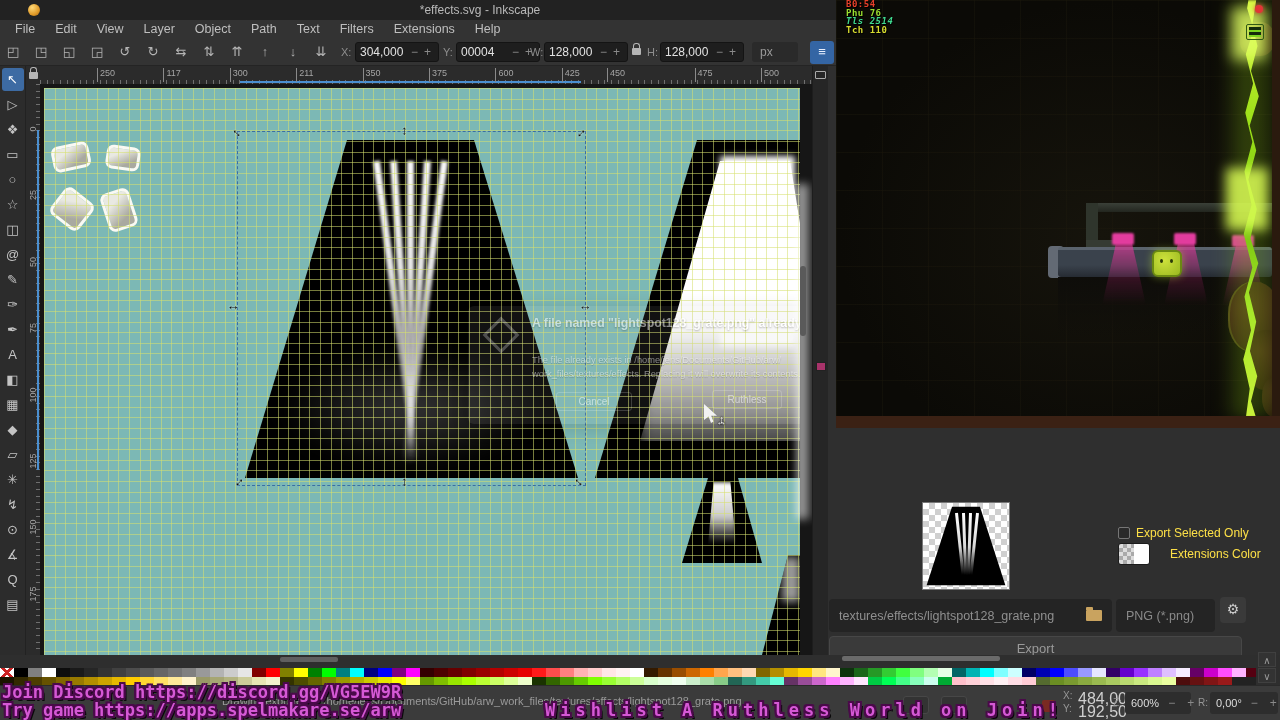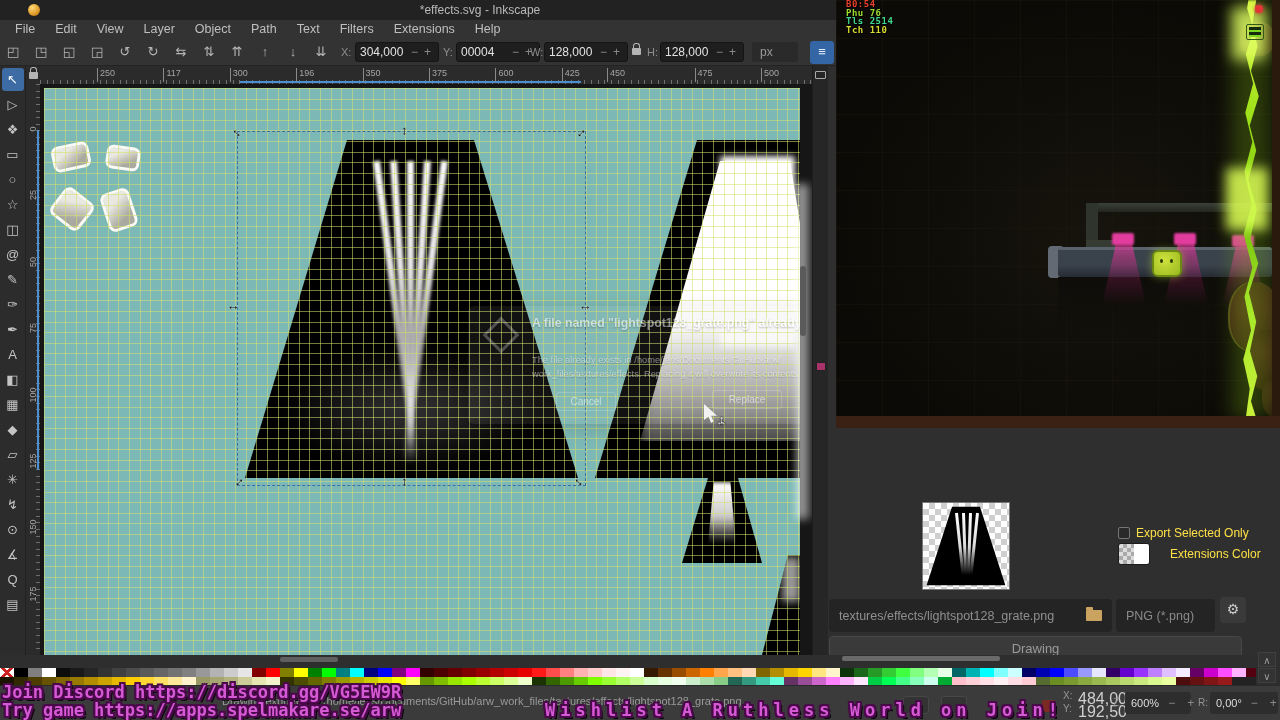--- a/index.html
+++ b/index.html
@@ -252,21 +252,21 @@
     </div>
 
   <div class="abs rcorner">
       <div class="lockicon"></div>
     </div>
   <div class="abs hruler" id="hruler">
       <div class="hcue"></div>
       <div class="rlabel" style="left: 57px;">250</div>
       <div class="rlabel" style="left: 123.4px;">117</div>
       <div class="rlabel" style="left: 189.8px;">300</div>
-      <div class="rlabel" style="left: 256.2px;">196</div>
+      <div class="rlabel" style="left: 256.2px;">211</div>
       <div class="rlabel" style="left: 322.6px;">350</div>
       <div class="rlabel" style="left: 389px;">375</div>
       <div class="rlabel" style="left: 455.4px;">600</div>
       <div class="rlabel" style="left: 521.8px;">425</div>
       <div class="rlabel" style="left: 567px;">450</div>
       <div class="rlabel" style="left: 654.6px;">475</div>
       <div class="rlabel" style="left: 721px;">500</div>
     </div>
   <div class="abs vruler" id="vruler">
       <div class="vcue"></div>
@@ -328,22 +328,22 @@
 
       <div class="ghostdlg" style="left:424px;top:218px;width:345px;height:118px;">
         <div class="gdico"></div>
         <div class="ttl">
           <div>A file named "lightspot128_grate.png" already</div>
         </div>
         <div class="bdy">
           <div>The file already exists in /home/jens/Documents/GitHub/arw/</div>
           <div>work_files/textures/effects. Replacing it will overwrite its contents.</div>
         </div>
-        <div class="ghostbtn" style="left:88px;top:86px;width:60px;">Cancel</div>
-        <div class="ghostbtn" style="left:244px;top:84px;width:70px;">Replace</div>
+        <div class="ghostbtn" style="left:88px;top:86px;width:76px;">Cancel</div>
+        <div class="ghostbtn" style="left:244px;top:84px;width:70px;">Ruthless</div>
       </div>
 
       <div class="cursor-arrow" style="left:660px;top:316px;"></div>
       <span class="movegl" style="left:672px;top:327px;">↔</span>
       <span class="movegl" style="left:675px;top:325px;">↕</span>
     </div>
 
     <div class="abs" style="left:757px;top:100px;width:15px;height:335px;filter:blur(4px);
          background:linear-gradient(to right,rgba(255,255,255,.85),rgba(255,255,255,.12));"></div>
     <div class="abs" style="left:760px;top:182px;width:6px;height:70px;background:#5a5a5a;border-radius:3px;"></div>
@@ -376,28 +376,28 @@
         <div class="half1"></div>
         <div class="half2"></div>
       </div>
     <span class="cklabel" style="left:342px;top:481px;">Extensions Color</span>
     <div class="filefield">
       <span class="fname">textures/effects/lightspot128_grate.png</span>
       <span class="folder"></span>
     </div>
     <div class="fmtfield">PNG (*.png)</div>
     <div class="gearbtn">⚙</div>
-    <div class="exportbtn">Drawing</div>
+    <div class="exportbtn">Export</div>
   </div>
 
   <div class="abs game">
     <div class="gstats" id="gstats">
         <div class="gstat" style="color: rgb(232, 64, 42);">B0:54</div>
         <div class="gstat" style="color: rgb(154, 221, 47);">Phu 76</div>
-        <div class="gstat" style="color: rgb(63, 217, 143);">Tls 2514</div>
+        <div class="gstat" style="color: rgb(63, 217, 143); font-style: italic;">Tls 2514</div>
         <div class="gstat" style="color: rgb(216, 221, 47);">Tch 110</div>
       </div>
 
     <div class="gobj" style="left:250px;top:203px;width:186px;height:9px;background:linear-gradient(#3a4038,#23261f);"></div>
     <div class="gobj" style="left:250px;top:203px;width:12px;height:52px;background:#2f352c;"></div>
     <div class="gobj" style="left:250px;top:240px;width:30px;height:14px;background:#353b32;"></div>
     <div class="gobj" style="left:212px;top:246px;width:16px;height:32px;background:#636a74;border-radius:4px;"></div>
     <div class="gobj" style="left:222px;top:247px;width:214px;height:30px;border-radius:3px;
          background:linear-gradient(180deg,#5a636d 0 3px,#3a424c 3px 60%,#262b33);"></div>
     <div class="gobj" style="left:222px;top:277px;width:214px;height:60px;background:linear-gradient(#0e0d0a,transparent);"></div>

